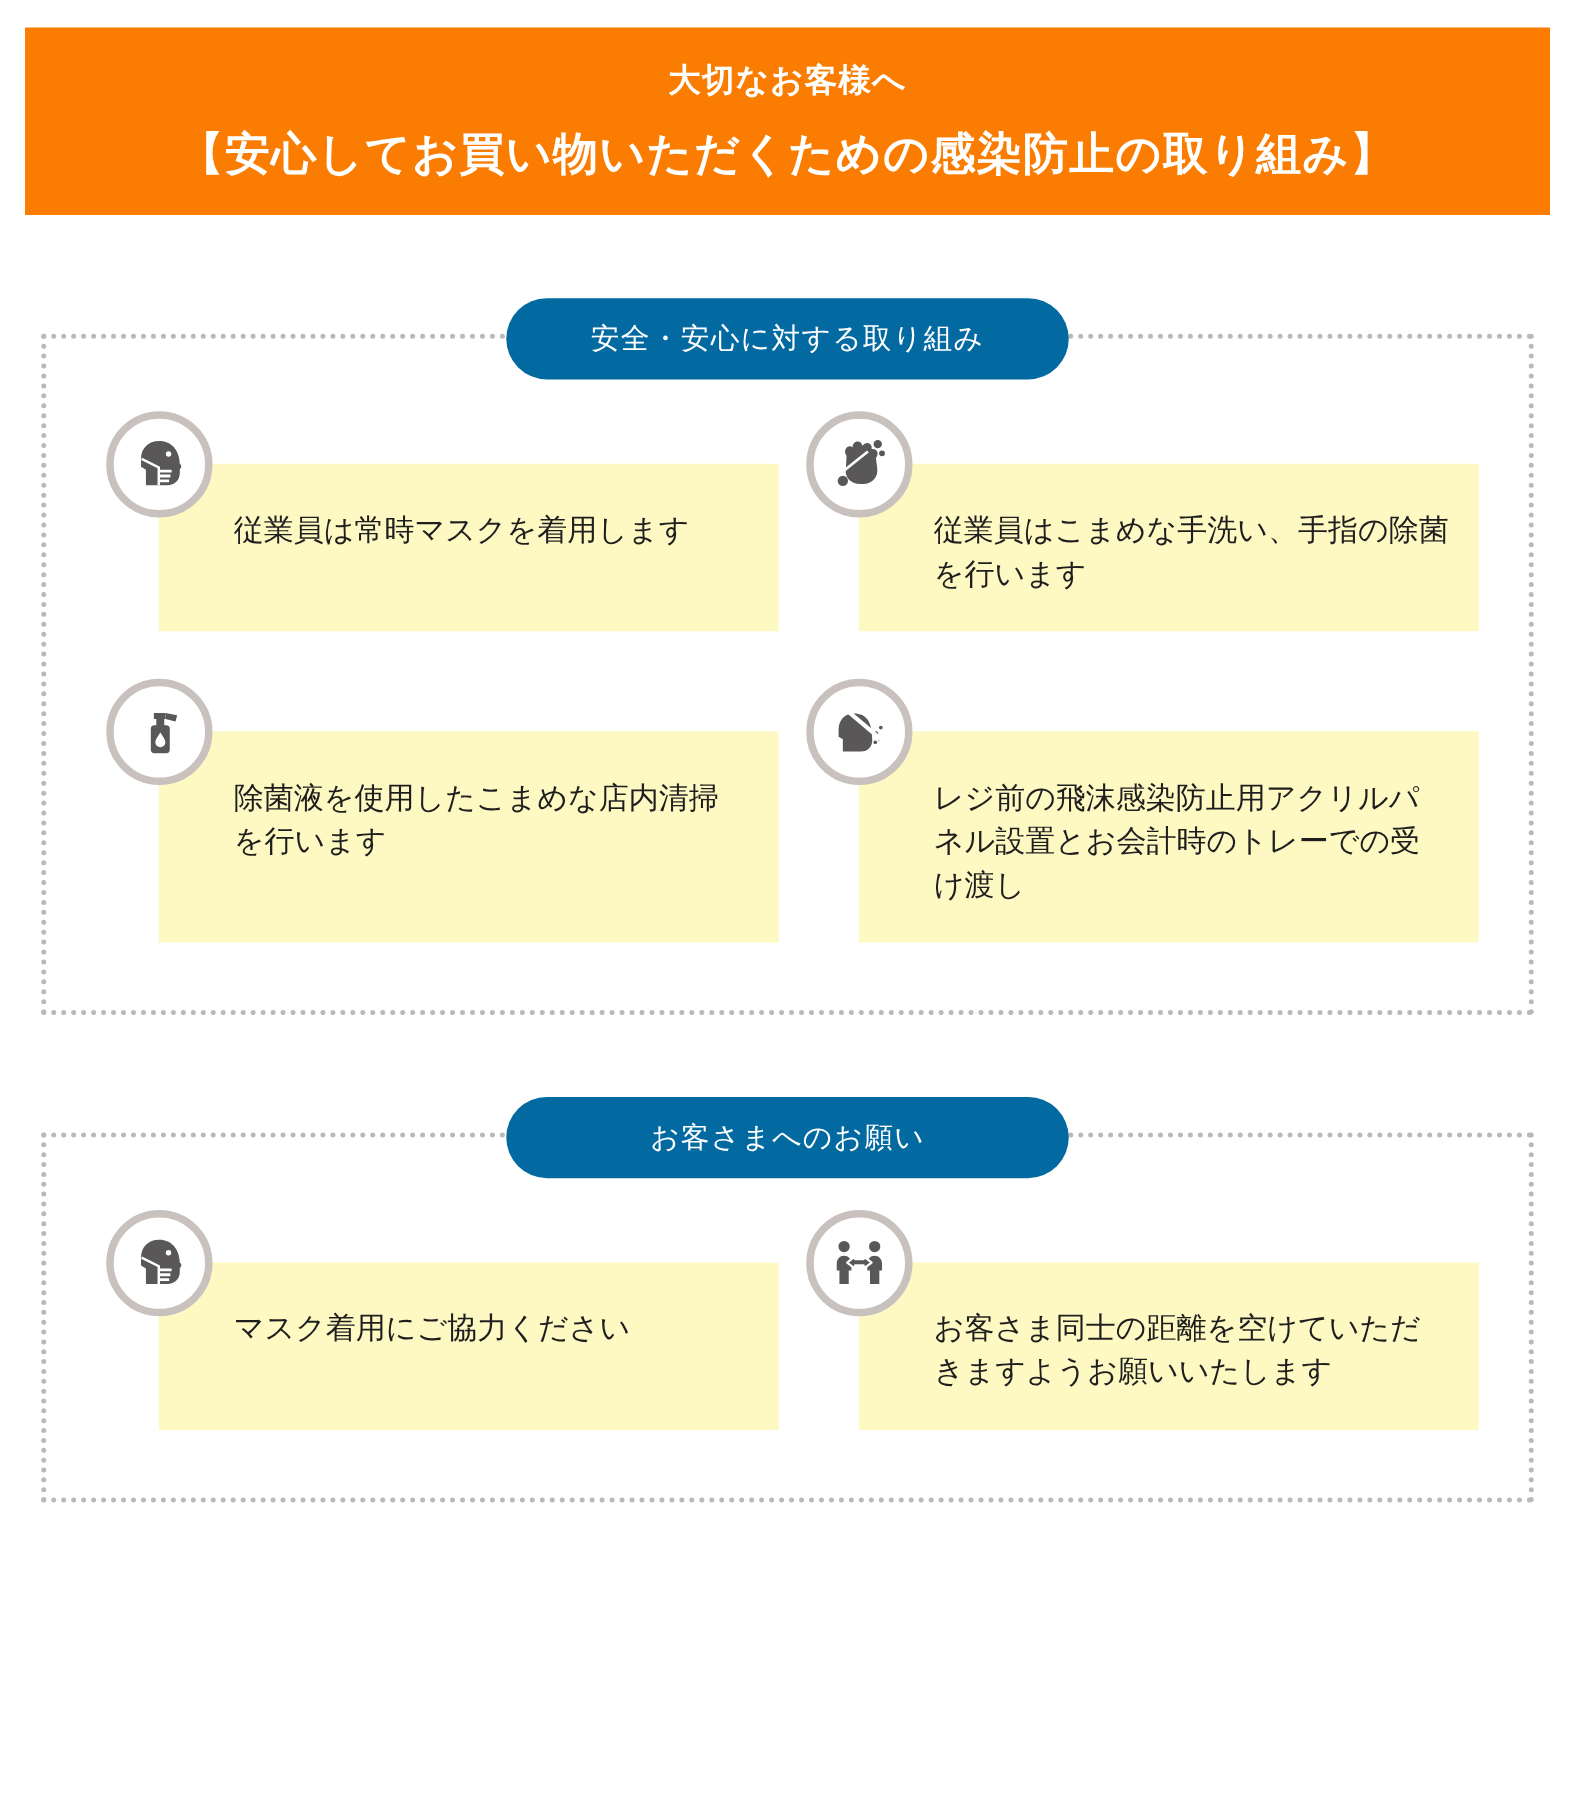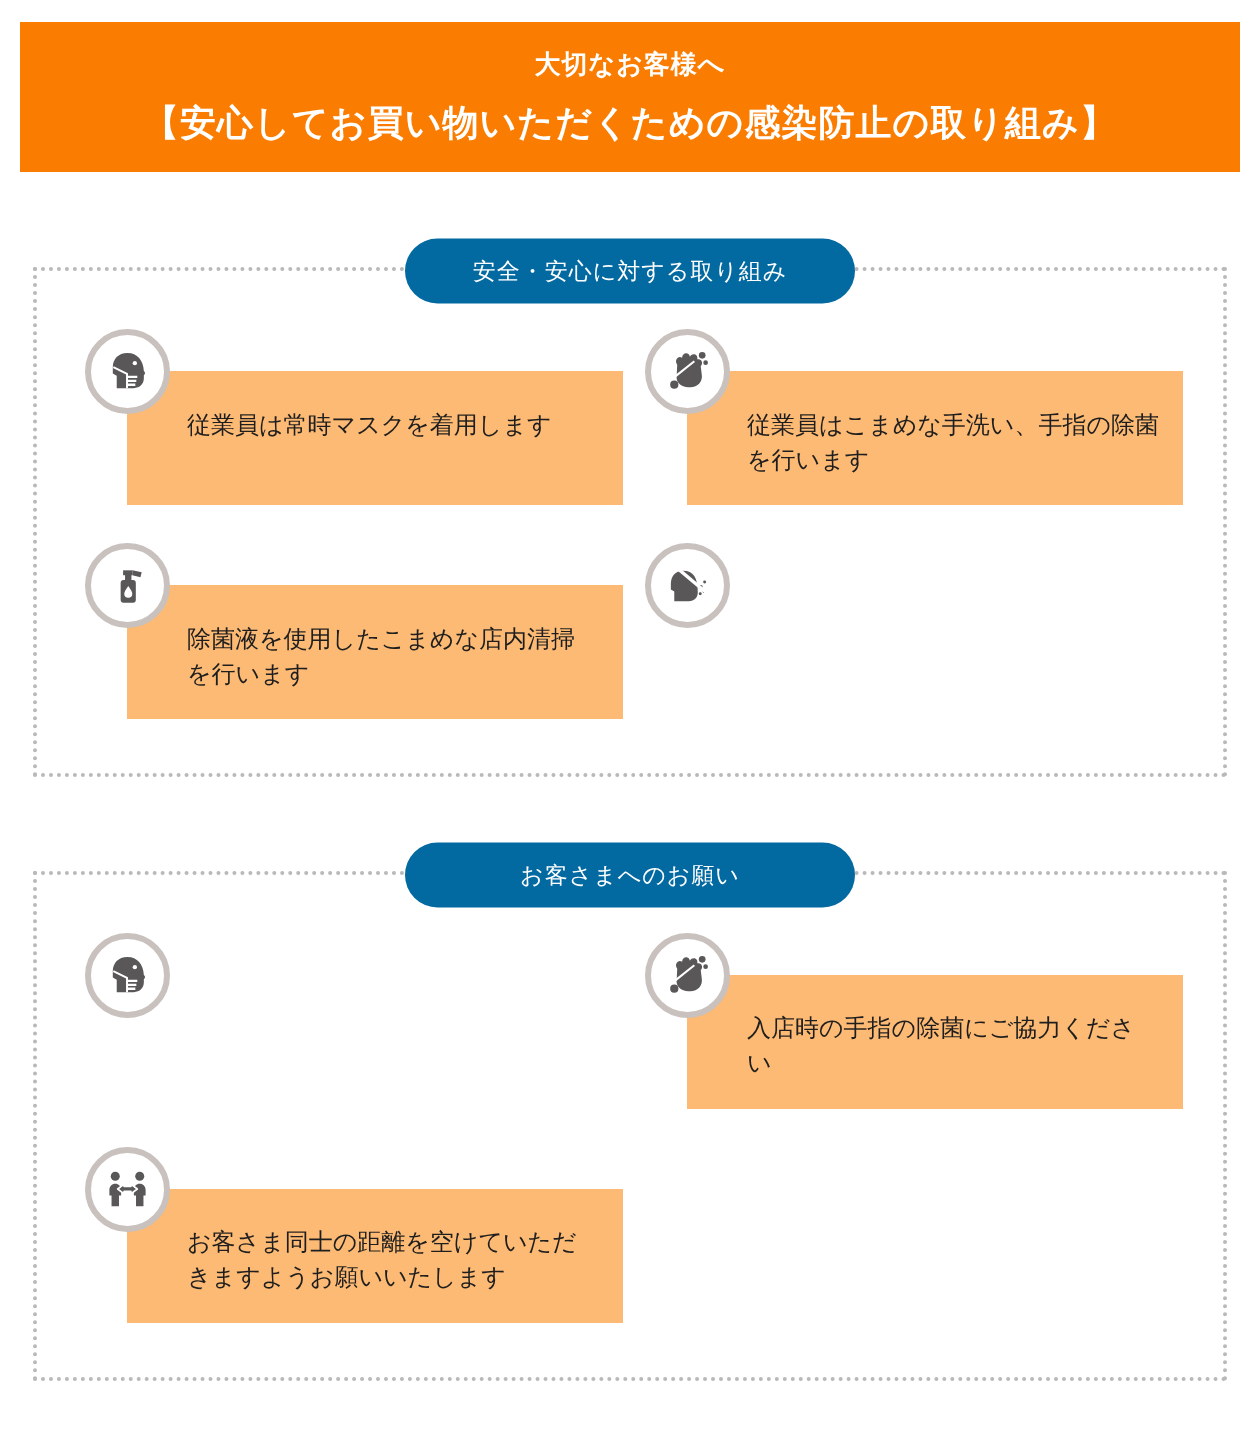--- a/index.html
+++ b/index.html
@@ -34,21 +34,21 @@
     column-gap:22px; row-gap:38px;
   }
   .item { position:relative; display:flex; flex-direction:column; }
   .icon-circle {
     position:absolute; top:0; left:0; width:85px; height:85px;
     background:#fff; border:6px solid #c8c1bd; border-radius:50%;
     display:flex; align-items:center; justify-content:center; z-index:1;
   }
   .icon-circle svg { width:47px; height:47px; display:block; }
   .card {
-    flex:1; margin:42px 0 0 42px; background:#fdba74;
+    flex:1; margin:42px 0 0 42px; background:#fef9c3;
     min-height:132px; padding:36px 24px 28px 60px;
     font-size:24px; line-height:35px; color:#1e1e1e;
     overflow-wrap:break-word;
   }
 </style>
 </head>
 <body>
 
 <div class="page">
 
@@ -109,54 +109,42 @@
             <g fill="#595757">
               <path d="M19.5 9C11.5 9 7 14.8 7 22.8V28l3.5 2v10h14.8c5.5 0 9.2-3.8 9.2-9.2C34.5 16 30 9 19.5 9z"></path>
               <circle cx="37.5" cy="25.5" r="2"></circle>
               <circle cx="41" cy="30" r="1.6"></circle>
               <circle cx="37" cy="32.5" r="1.5"></circle>
               <circle cx="41.5" cy="20.5" r="1.5"></circle>
             </g>
             <path d="M12 5 44 32" stroke="#fff" stroke-width="3.4" fill="none"></path>
           </svg>
         </div>
+        <div class="card">レジ前の飛沫感染防止用アクリルパネル設置とお会計時のトレーでの受け渡し</div>
       </div>
 
     </div>
   </div>
 
   <div class="section second">
     <div class="pill">お客さまへのお願い</div>
     <div class="grid">
 
       <div class="item">
         <div class="icon-circle">
           <svg viewBox="0 0 48 48" aria-hidden="true">
             <path d="M24 5c-9.5 0-15 6.3-15 14.6V26l4 2.3V41h17.5c6 0 10.2-4.2 10.2-10v-3.2c1.6-.9 1.6-3.4 0-4.3C40.3 12.6 34 5 24 5z" fill="#595757"></path>
             <circle cx="31.5" cy="15.5" r="2.2" fill="#fff"></circle>
             <path d="M9.5 19.5 23.5 26.5 23.5 41" stroke="#fff" stroke-width="2" fill="none"></path>
             <path d="M24 29.5h10M24 33.5h9M24 37.5h8" stroke="#fff" stroke-width="2.4"></path>
           </svg>
         </div>
+        <div class="card">マスク着用にご協力ください</div>
       </div>
 
-      <div class="item">
-        <div class="icon-circle">
-          <svg viewBox="0 0 48 48" aria-hidden="true">
-            <g fill="#595757">
-              <path d="M13.5 17c-3.5-5 1.5-10 5-7 0-5.5 7-6.5 8-1 2.5-4.5 8.5-2.5 7.5 2.5 4.5-1 6.5 4 3.5 7l1 8c1.5 8-4.5 14-12.5 13.5C18 40.5 11.5 35 13 27.5z"></path>
-              <circle cx="39" cy="7.5" r="3.4"></circle>
-              <circle cx="42.5" cy="15" r="2.4"></circle>
-              <circle cx="10.5" cy="37.5" r="4.2"></circle>
-            </g>
-            <path d="M9 31 31 13.5" stroke="#fff" stroke-width="2.2" fill="none"></path>
-          </svg>
-        </div>
-        <div class="card">入店時の手指の除菌にご協力ください</div>
-      </div>
 
 
       <div class="item">
         <div class="icon-circle">
           <svg viewBox="0 0 48 48" aria-hidden="true">
             <g fill="#595757">
               <circle cx="11.5" cy="10.5" r="4.6"></circle>
               <path d="M5.5 24.5c0-3.8 2.6-6.5 6-6.5s6 2.7 6 6.5V30h-2.2v11H7.7V30H5.5z"></path>
               <circle cx="36.5" cy="10.5" r="4.6"></circle>
               <path d="M30.5 24.5c0-3.8 2.6-6.5 6-6.5s6 2.7 6 6.5V30h-2.2v11h-7.6V30h-2.2z"></path>

